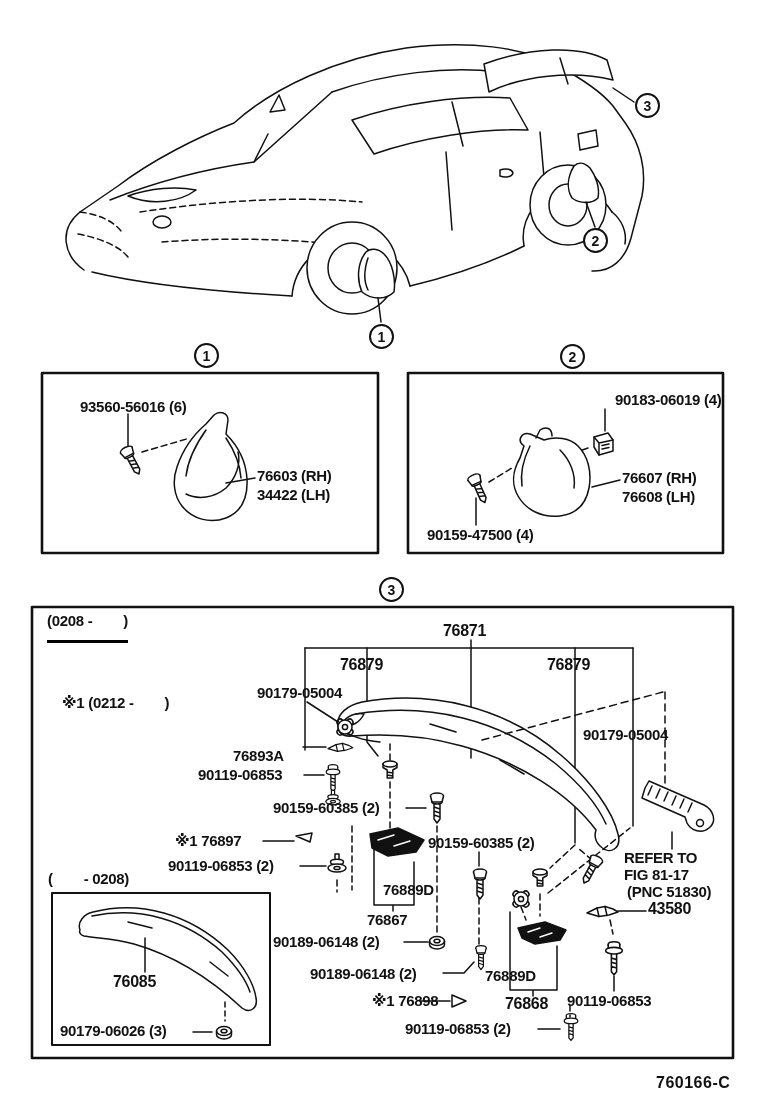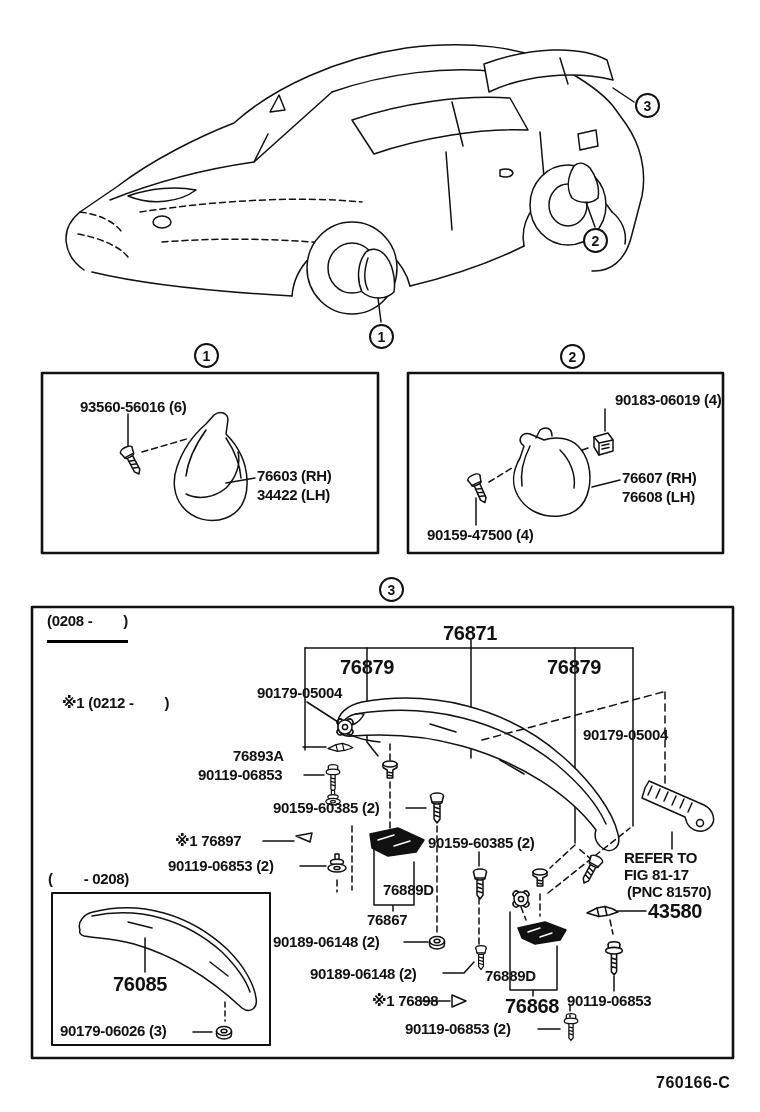--- a/index.html
+++ b/index.html
@@ -1,21 +1,21 @@
 <!DOCTYPE html>
 <html><head>
 <meta charset="utf-8">
 <style>
   html,body{margin:0;padding:0;background:#fff;}
   .stage{position:relative;width:760px;height:1112px;background:#fff;overflow:hidden;
          font-family:"Liberation Sans","DejaVu Sans",sans-serif;color:#111;}
   .art{position:absolute;left:0;top:0;}
   .lbl{position:absolute;font-weight:bold;font-size:15px;line-height:1.15;
        white-space:pre;letter-spacing:-0.3px;color:#111;}
-  .big{font-size:20px;}
+  .big{font-size:16px;}
   .uline{border-bottom:3px solid #000000;padding-bottom:11px;}
   .callout{position:absolute;width:21px;height:21px;border:2.5px solid #111;border-radius:50%;
            display:flex;align-items:center;justify-content:center;
            font-weight:bold;font-size:14px;background:#fff;}
   .footer{position:absolute;font-weight:bold;font-size:16px;letter-spacing:0.5px;}
 </style>
 </head>
 <body>
 
 <div class="stage">
@@ -258,21 +258,21 @@
 <div class="lbl" style="left:175px;top:832px;">※1 76897</div>
 <div class="lbl" style="left:168px;top:857px;">90119-06853 (2)</div>
 <div class="lbl" style="left:383px;top:881px;">76889D</div>
 <div class="lbl" style="left:367px;top:911px;">76867</div>
 <div class="lbl" style="left:273px;top:933px;">90189-06148 (2)</div>
 <div class="lbl" style="left:310px;top:965px;">90189-06148 (2)</div>
 <div class="lbl" style="left:332px;top:992px;margin-left:40px;">※1 76898</div>
 <div class="lbl" style="left:428px;top:834px;">90159-60385 (2)</div>
 <div class="lbl" style="left:624px;top:849px;">REFER TO</div>
 <div class="lbl" style="left:624px;top:866px;">FIG 81-17</div>
-<div class="lbl" style="left:627px;top:883px;">(PNC 81570)</div>
+<div class="lbl" style="left:627px;top:883px;">(PNC 51830)</div>
 <div class="lbl big" style="left:648px;top:900px;">43580</div>
 <div class="lbl" style="left:485px;top:967px;">76889D</div>
 <div class="lbl big" style="left:505px;top:995px;">76868</div>
 <div class="lbl" style="left:567px;top:992px;">90119-06853</div>
 <div class="lbl" style="left:405px;top:1020px;">90119-06853 (2)</div>
 
 <div class="lbl" style="left:48px;top:870px;">(        - 0208)</div>
 <div class="lbl big" style="left:113px;top:973px;">76085</div>
 <div class="lbl" style="left:60px;top:1022px;">90179-06026 (3)</div>
 

